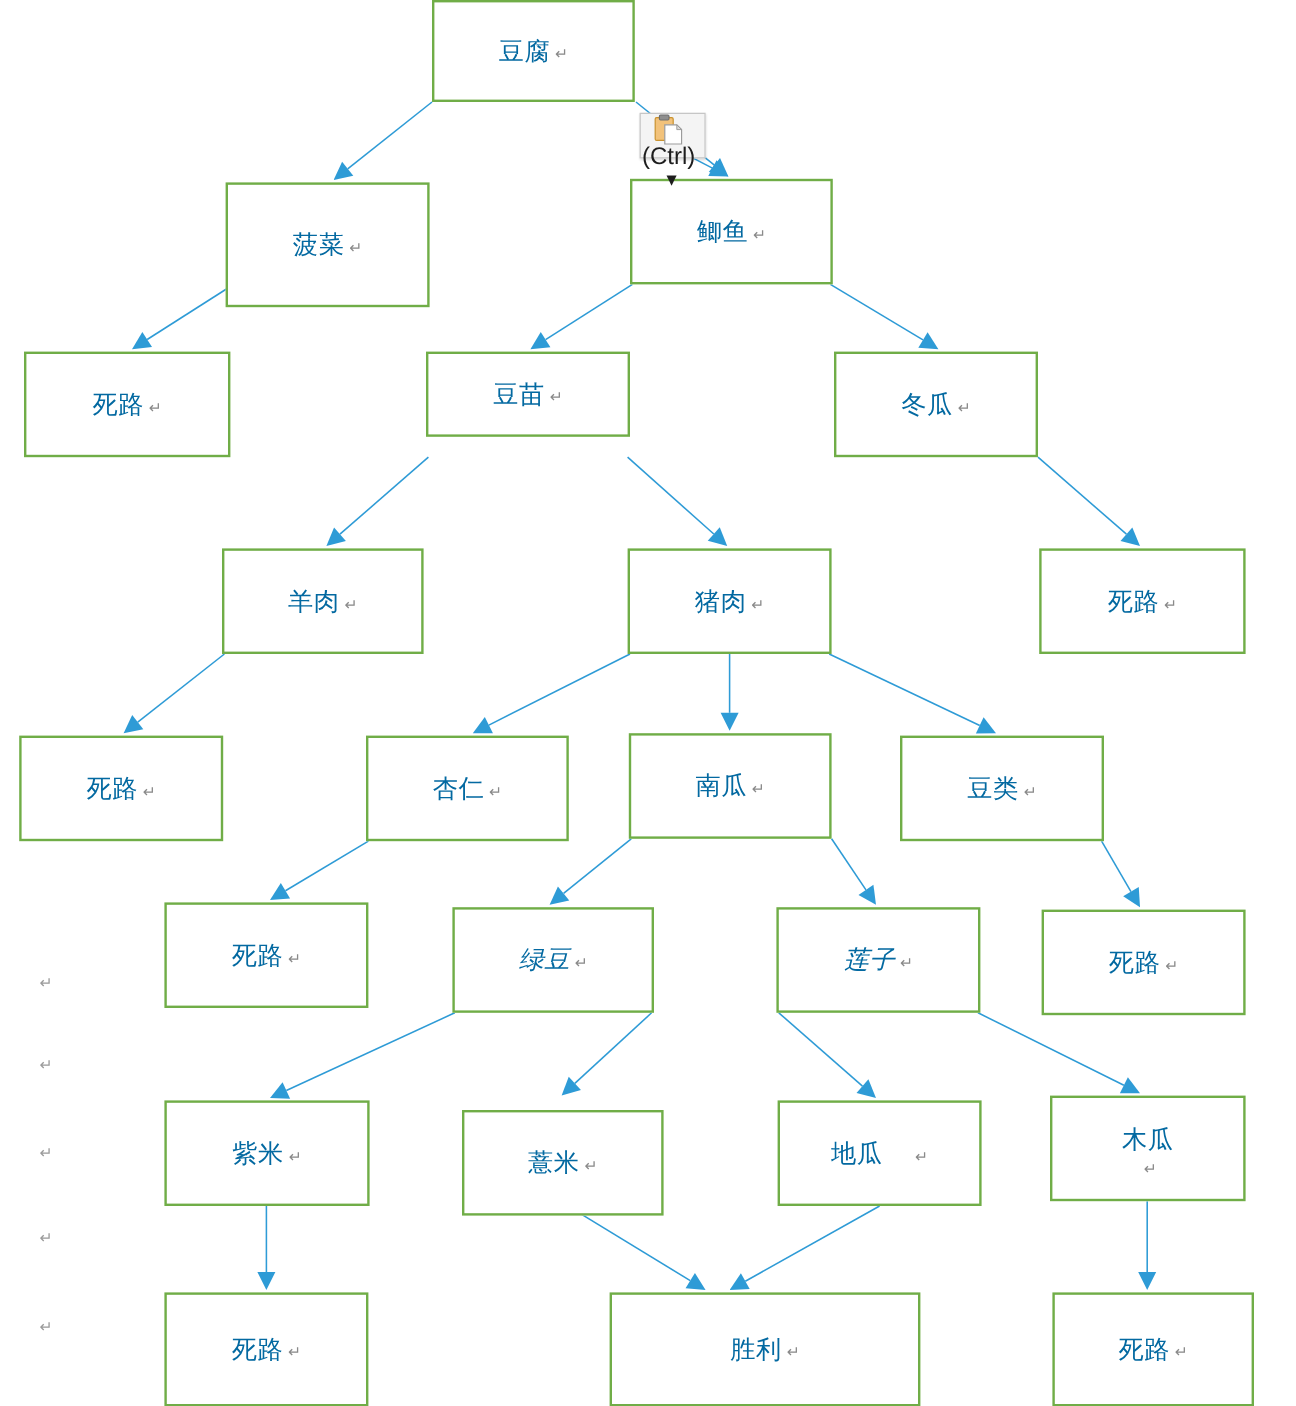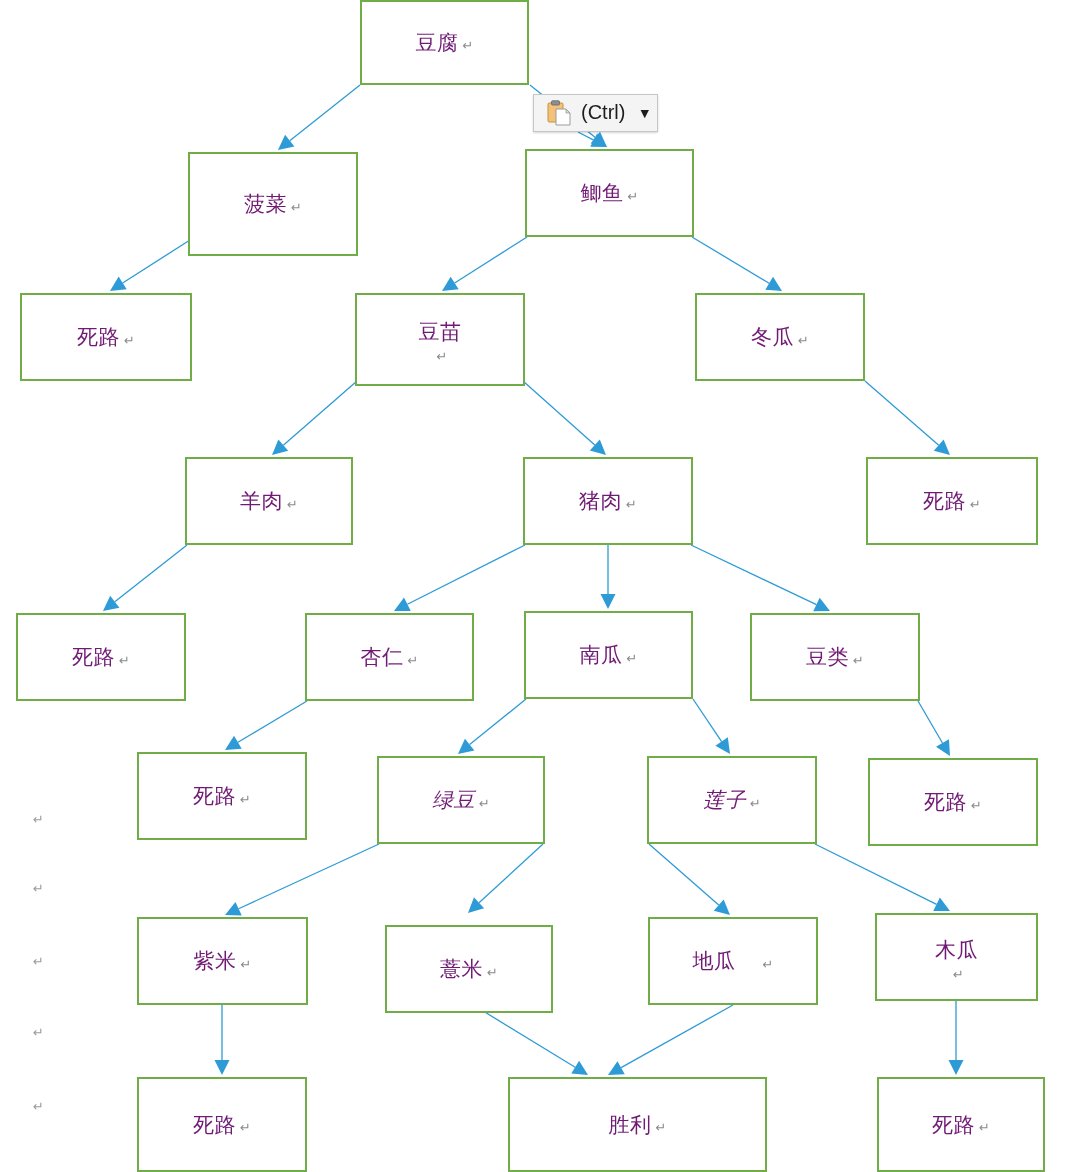--- a/index.html
+++ b/index.html
@@ -25,21 +25,21 @@
   .node {
     position: absolute;
     border: 2.2px solid #70AD47;
     background: #ffffff;
     display: flex;
     align-items: center;
     justify-content: center;
   }
   .node-label {
     font-size: 21px;
-    color: #701a75;
+    color: #0369a1;
     letter-spacing: 0.5px;
     white-space: nowrap;
     font-family: "Liberation Serif", "DejaVu Serif", serif;
   }
   .pilcrow {
     color: #8a8a8a;
     font-size: 13px;
     margin-left: 4px;
     position: relative;
     top: 3px;
@@ -50,27 +50,28 @@
     color: #9a9a9a;
     font-size: 13px;
     font-family: "DejaVu Sans", sans-serif;
   }
   
   #paste-options {
     position: absolute;
     left: 533px;
     top: 94px;
     height: 38px;
-    padding: 0 8px 0 13px;
+    padding: 0 8px 0 1px;
     background: #f4f4f4;
     border: 1px solid #c6c6c6;
     display: flex;
     align-items: center;
-    gap: 10px;
+    gap: 0;
     box-shadow: 0 1px 2px rgba(0,0,0,0.16);
+    flex-direction: column;
   }
   #paste-options .clip-icon {
     width: 24px; height: 26px;
     position: relative;
     flex: 0 0 auto;
   }
   #paste-options .ctrl-text {
     font-size: 20px;
     color: #1d1d1d;
     font-family: "Liberation Sans", "DejaVu Sans", sans-serif;
@@ -202,21 +203,21 @@
         <span class="pilcrow">↵</span>
       </div>
       <div class="node" style="left: 525px; top: 149px; width: 169px; height: 88px;">
         <span class="node-label">鲫鱼</span>
         <span class="pilcrow">↵</span>
       </div>
       <div class="node" style="left: 20px; top: 293px; width: 172px; height: 88px;">
         <span class="node-label">死路</span>
         <span class="pilcrow">↵</span>
       </div>
-      <div class="node" style="left: 355px; top: 293px; width: 170px; height: 93px; flex-direction: column;">
+      <div class="node" style="left: 355px; top: 293px; width: 170px; height: 71px;">
         <span class="node-label">豆苗</span>
         <span class="pilcrow">↵</span>
       </div>
       <div class="node" style="left: 695px; top: 293px; width: 170px; height: 88px;">
         <span class="node-label">冬瓜</span>
         <span class="pilcrow">↵</span>
       </div>
       <div class="node" style="left: 185px; top: 457px; width: 168px; height: 88px;">
         <span class="node-label">羊肉</span>
         <span class="pilcrow">↵</span>

